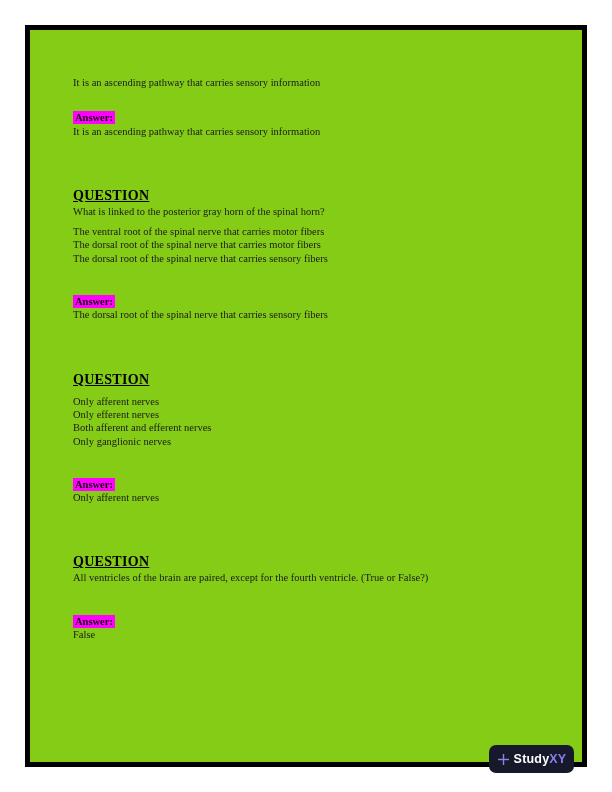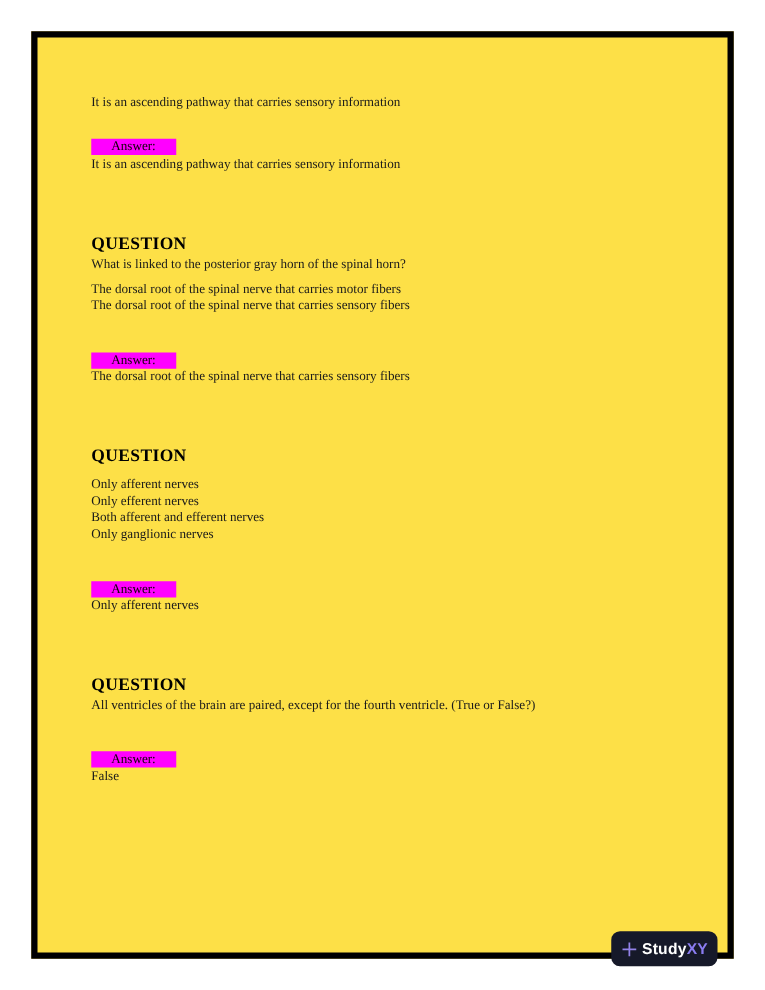--- a/index.html
+++ b/index.html
@@ -8,48 +8,49 @@
     background: #ffffff;
     font-family: "Liberation Serif", serif;
     position: relative;
     overflow: hidden;
   }
   .page-frame {
     position: absolute;
     left: 25px; top: 25px;
     width: 562px; height: 742px;
     border: 5px solid #000000;
-    background: #fde047;
+    background: #84cc16;
   }
   .content {
     position: absolute;
     left: 43px; top: 46px;
     right: 30px;
     color: #1a1a1a;
     font-size: 10.5px;
     line-height: 13.3px;
   }
   .intro-line { margin: 0; }
   .answer-block { margin-top: 30px; }
   .answer-block.first { margin-top: 22px; }
   .answer-label {
     display: inline-block;
-    font-weight: normal;
+    font-weight: bold;
     color: #14000a;
     background: #ff00ff;
-    padding: 0 16px;
+    padding: 0 2px;
     line-height: 13px;
   }
   .answer-text { margin: 0; }
   .question-section { margin-top: 50px; }
   .question-heading {
     font-size: 14px;
     line-height: 16px;
     font-weight: bold;
     color: #000000;
+    text-decoration: underline;
     letter-spacing: 0.3px;
     margin-bottom: 1px;
   }
   .question-text { margin: 0; }
   .options { margin-top: 7px; }
   .option-line { margin: 0; }
   .brand-badge {
     position: absolute;
     left: 489px; top: 745px;
     width: 85px; height: 28px;
@@ -82,20 +83,21 @@
 
     <div class="answer-block first">
       <span class="answer-label">Answer:</span>
       <p class="answer-text">It is an ascending pathway that carries sensory information</p>
     </div>
 
     <div class="question-section">
       <div class="question-heading">QUESTION</div>
       <p class="question-text">What is linked to the posterior gray horn of the spinal horn?</p>
       <div class="options">
+        <p class="option-line">The ventral root of the spinal nerve that carries motor fibers</p>
         <p class="option-line">The dorsal root of the spinal nerve that carries motor fibers</p>
         <p class="option-line">The dorsal root of the spinal nerve that carries sensory fibers</p>
       </div>
       <div class="answer-block">
         <span class="answer-label">Answer:</span>
         <p class="answer-text">The dorsal root of the spinal nerve that carries sensory fibers</p>
       </div>
     </div>
 
     <div class="question-section">

